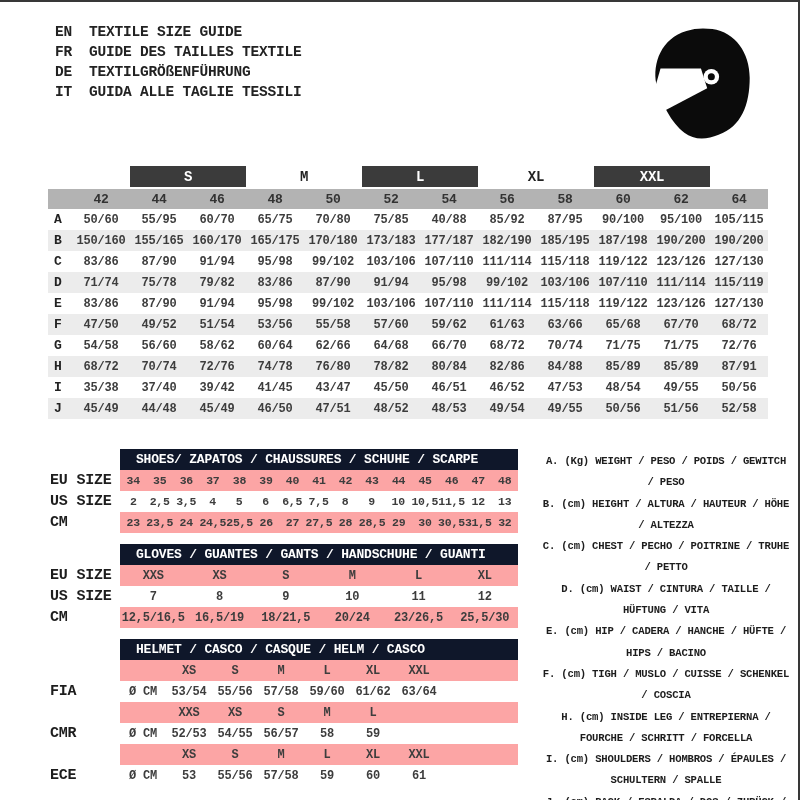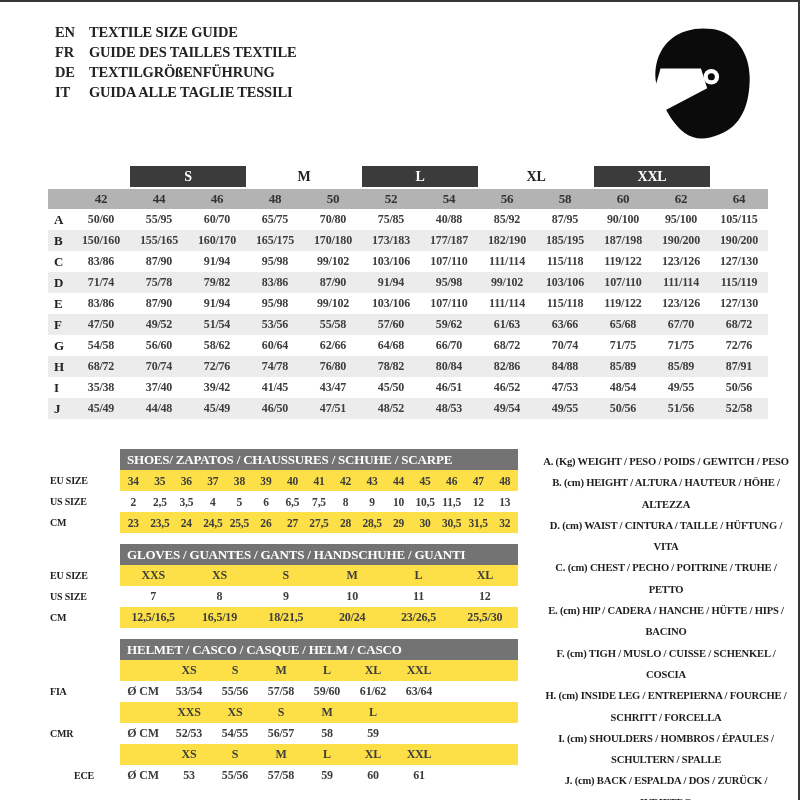--- a/index.html
+++ b/index.html
@@ -1,18 +1,18 @@
 <!DOCTYPE html>
 <html><head>
 <meta charset="utf-8">
 <style>
   html,body{margin:0;padding:0;background:#fff;}
   .page{
     position:relative;width:800px;height:800px;background:#fff;
-    font-family:Liberation Serif, serif;font-weight:bold;color:#2b2b2b;
+    font-family:Liberation Mono, monospace;font-weight:bold;color:#2b2b2b;
     border-top:2px solid #383838;border-right:2px solid #383838;
     box-sizing:border-box;overflow:hidden;letter-spacing:-0.2px;
   }
   
   .lang-block{position:absolute;left:55px;top:20px;}
   .lang-row{display:flex;font-size:14.5px;line-height:20px;color:#222;}
   .lang-code{width:34px;}
   
   .helmet-icon{position:absolute;left:652px;top:26px;width:100px;height:112px;}
   
@@ -22,25 +22,25 @@
   .mt-group.boxed{background:#3b3b3b;color:#fff;}
   .mt-numbers{display:grid;grid-template-columns:24px repeat(12,1fr);height:20px;background:#b3b3b3;align-items:center;}
   .mt-num{text-align:center;font-size:13px;color:#333;}
   .mt-row{display:grid;grid-template-columns:24px repeat(12,1fr);height:21px;align-items:center;}
   .mt-row.shaded{background:#ececec;}
   .mt-letter{padding-left:6px;font-size:13px;color:#222;}
   .mt-cell{text-align:center;font-size:12px;color:#3d3d3d;}
   
   .section{position:absolute;left:48px;width:720px;}
   .sec-labels{position:absolute;left:0;top:0;width:72px;}
-  .sec-label{position:absolute;left:2px;height:21px;display:flex;align-items:center;font-size:10px;color:#1d1d1d;}
+  .sec-label{position:absolute;left:2px;height:21px;display:flex;align-items:center;font-size:15px;color:#1d1d1d;}
   .sec-table{position:absolute;left:72px;top:0;width:398px;}
-  .sec-title{height:21px;background:#737373;color:#fff;font-size:13px;display:flex;align-items:center;padding-left:7px;box-sizing:border-box;white-space:nowrap;}
+  .sec-title{height:21px;background:#0f172a;color:#fff;font-size:13px;display:flex;align-items:center;padding-left:16px;box-sizing:border-box;white-space:nowrap;}
   .sec-row{display:grid;height:21px;align-items:center;text-align:center;color:#3d3d3d;font-size:12px;}
-  .sec-row.shaded{background:#fde047;}
+  .sec-row.shaded{background:#fca5a5;}
   .sec-shoes .sec-row{grid-template-columns:repeat(15,1fr);font-size:11.5px;}
   .sec-gloves .sec-row{grid-template-columns:repeat(6,1fr);}
   .sec-helmet .sec-row{grid-template-columns:46px repeat(6,46px) 1fr;}
   
   .legend{position:absolute;left:540px;top:449px;width:252px;}
   .legend-item{font-size:10.6px;line-height:21.3px;color:#1d1d1d;text-align:center;}
 </style>
 </head>
 <body>
 
@@ -347,21 +347,21 @@
             <div class="sec-cell">25,5/30</div>
           </div>
         </div>
     </div>
   </div>
 
   <div class="section sec-helmet" style="top:637px">
     <div class="sec-labels" id="helmet-labels">
         <div class="sec-label" style="top: 42px;">FIA</div>
         <div class="sec-label" style="top: 84px;">CMR</div>
-        <div class="sec-label" style="top: 126px; margin-left: 24px;">ECE</div>
+        <div class="sec-label" style="top: 126px;">ECE</div>
       </div>
     <div class="sec-table">
       <div class="sec-title">HELMET / CASCO / CASQUE / HELM / CASCO</div>
       <div id="helmet-rows">
           <div class="sec-row shaded">
             <div class="sec-cell"></div>
             <div class="sec-cell">XS</div>
             <div class="sec-cell">S</div>
             <div class="sec-cell">M</div>
             <div class="sec-cell">L</div>
@@ -413,22 +413,22 @@
             <div class="sec-cell">60</div>
             <div class="sec-cell">61</div>
           </div>
         </div>
     </div>
   </div>
 
   <div class="legend" id="legend">
       <div class="legend-item">A. (Kg) WEIGHT / PESO / POIDS / GEWITCH / PESO</div>
       <div class="legend-item">B. (cm) HEIGHT / ALTURA / HAUTEUR / HÖHE / ALTEZZA</div>
+      <div class="legend-item">C. (cm) CHEST / PECHO / POITRINE / TRUHE / PETTO</div>
       <div class="legend-item">D. (cm) WAIST / CINTURA / TAILLE / HÜFTUNG / VITA</div>
-      <div class="legend-item">C. (cm) CHEST / PECHO / POITRINE / TRUHE / PETTO</div>
       <div class="legend-item">E. (cm) HIP / CADERA / HANCHE / HÜFTE / HIPS /  BACINO</div>
       <div class="legend-item">F. (cm) TIGH / MUSLO / CUISSE / SCHENKEL / COSCIA</div>
       <div class="legend-item">H. (cm) INSIDE LEG / ENTREPIERNA / FOURCHE / SCHRITT / FORCELLA</div>
       <div class="legend-item">I.  (cm) SHOULDERS / HOMBROS / ÉPAULES / SCHULTERN / SPALLE</div>
       <div class="legend-item">J. (cm) BACK / ESPALDA / DOS / ZURÜCK / INDIETRO</div>
     </div>
 
 </div>
 
 </body></html>

